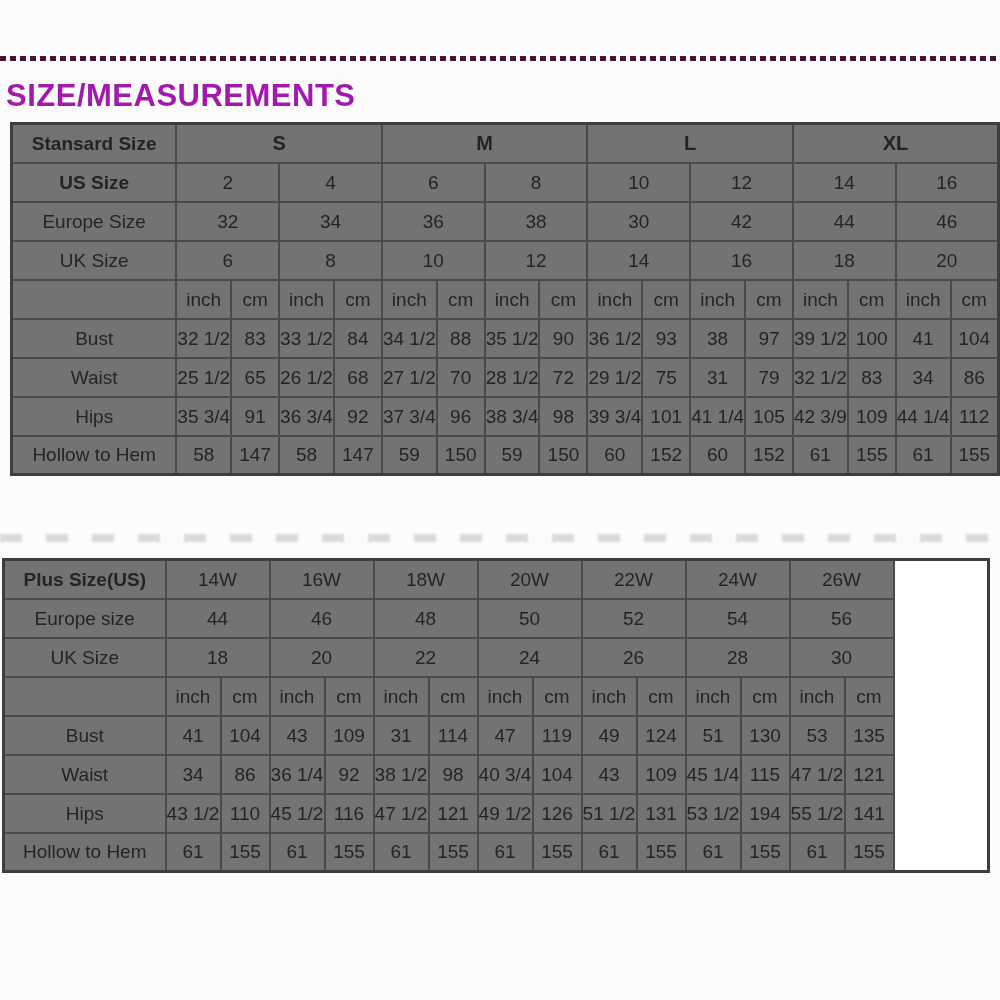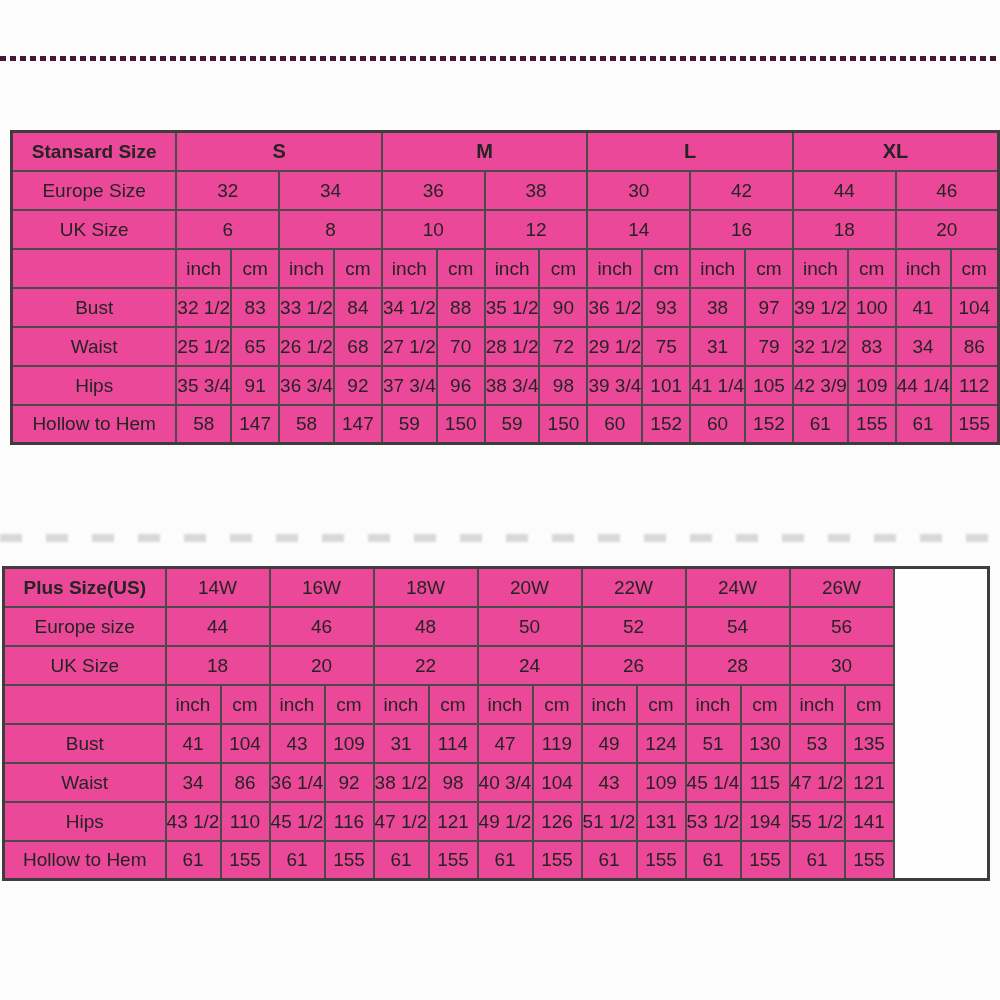--- a/index.html
+++ b/index.html
@@ -25,23 +25,22 @@
   .page-title{
     position:absolute;left:6px;top:78px;
     font-size:31px;font-weight:bold;letter-spacing:.5px;
     color:#a21aad;
   }
 
   table{
     position:absolute;
     border-collapse:collapse;
     table-layout:fixed;
-    background:#ec4899;
+    background:#737373;
     border:3px solid #3d3d3d;
-    margin-top:8px;
   }
   #table1{left:10px;top:122px;}
   #table2{left:2px;top:558px;}
   tr{height:39px;}
   td{
     border:2px solid #4a4a4a;
     text-align:center;
     vertical-align:middle;
     font-size:19px;
     line-height:1;
@@ -63,20 +62,21 @@
   .c-cm2{width:49px}
   .c-empty{width:95px}
 </style>
 </head>
 <body>
 
 <div class="page">
 
   <div class="dash-line"></div>
 
+  <div class="page-title">SIZE/MEASUREMENTS</div>
 
   <table id="table1">
     <colgroup>
       <col class="c-lbl">
       <col class="c-in">
         <col class="c-cm">
       <col class="c-in">
         <col class="c-cm">
       <col class="c-in">
         <col class="c-cm">
@@ -91,20 +91,31 @@
       <col class="c-in">
         <col class="c-cm">
     </colgroup>
     <tbody>
         <tr>
           <td class="lbl b">Stansard Size</td>
           <td colspan="4" class="hdr">S</td>
           <td colspan="4" class="hdr">M</td>
           <td colspan="4" class="hdr">L</td>
           <td colspan="4" class="hdr">XL</td>
+        </tr>
+        <tr>
+          <td class="lbl b">US Size</td>
+          <td colspan="2">2</td>
+          <td colspan="2">4</td>
+          <td colspan="2">6</td>
+          <td colspan="2">8</td>
+          <td colspan="2">10</td>
+          <td colspan="2">12</td>
+          <td colspan="2">14</td>
+          <td colspan="2">16</td>
         </tr>
         <tr>
           <td class="lbl">Europe Size</td>
           <td colspan="2">32</td>
           <td colspan="2">34</td>
           <td colspan="2">36</td>
           <td colspan="2">38</td>
           <td colspan="2">30</td>
           <td colspan="2">42</td>
           <td colspan="2">44</td>

